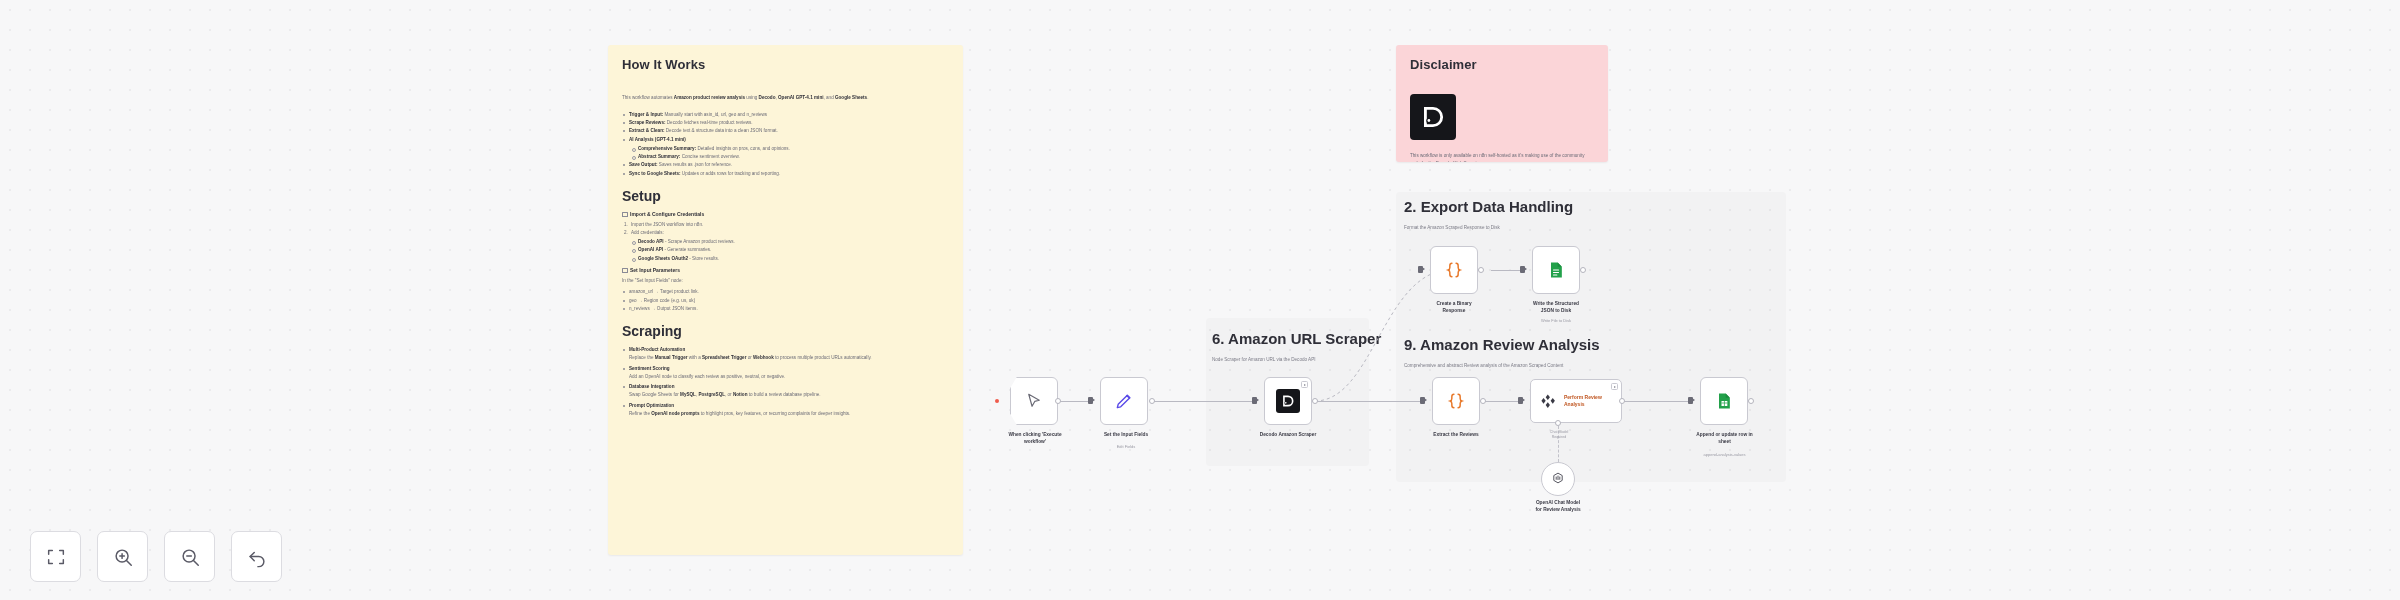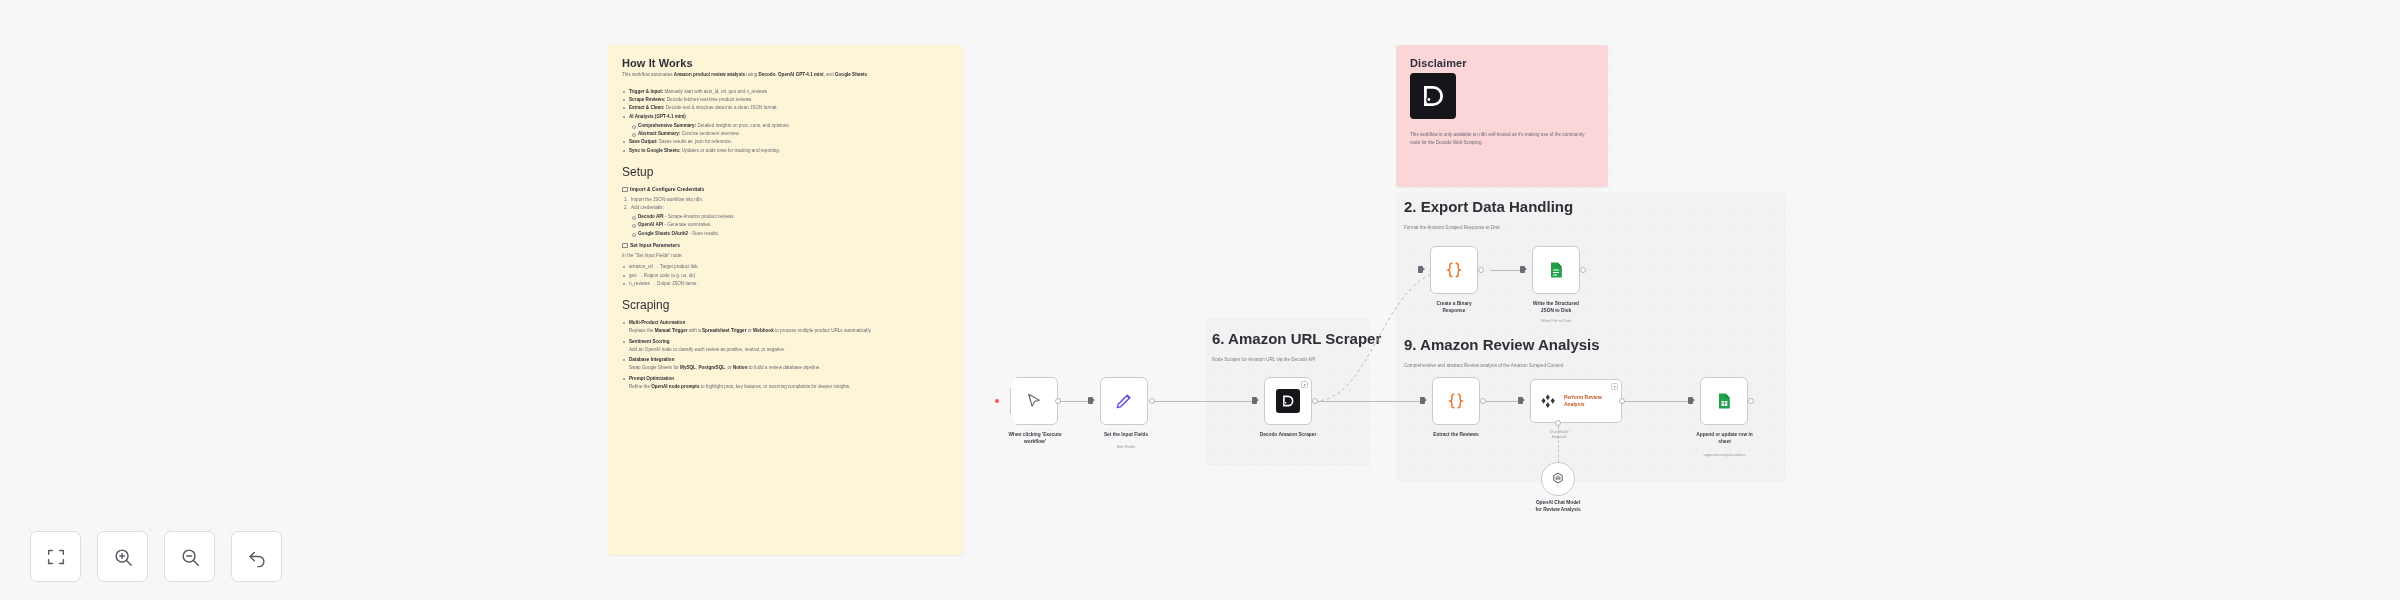--- a/index.html
+++ b/index.html
@@ -28,25 +28,25 @@
   .sticky {
     position: absolute;
     border-radius: 3px;
     padding: 12px 14px;
     overflow: hidden;
     box-shadow: 0 1px 2px rgba(0,0,0,.06);
   }
   .sticky.yellow { background: #fdf5d8; }
   .sticky.pink   { background: #fbd5d8; }
   .sticky h2 {
-    font-size: 11px; font-weight: bold; color: #2f2f38;
-    margin-bottom: 2px; letter-spacing: .1px;
+    font-size: 13px; font-weight: bold; color: #2f2f38;
+    margin-bottom: 22px; letter-spacing: .1px;
   }
   .sticky h3 {
-    font-size: 12px; font-weight: normal; color: #2f2f38;
+    font-size: 14px; font-weight: bold; color: #2f2f38;
     margin: 10px 0 7px;
   }
   .sticky p {
     font-size: 4.6px; line-height: 1.65; color: #6b6b76;
     margin-bottom: 4px;
   }
   .sticky p b { color: #2f2f38; }
   .sticky ul { list-style: none; }
   .sticky li {
     font-size: 4.6px; line-height: 1.72; color: #6b6b76;
@@ -312,21 +312,21 @@
         <b>Database Integration</b><br>
         <span>Swap Google Sheets for </span><b>MySQL</b><span>, </span><b>PostgreSQL</b><span>, or </span><b>Notion</b><span> to build a review database pipeline.</span>
       </li>
       <li style="margin-top:3px;">
         <b>Prompt Optimization</b><br>
         <span>Refine the </span><b>OpenAI node prompts</b><span> to highlight pros, key features, or recurring complaints for deeper insights.</span>
       </li>
     </ul>
   </div>
 
-  <div class="sticky pink" style="left:1396px;top:45px;width:212px;height:142px;">
+  <div class="sticky pink" style="left:1396px;top:45px;width:212px;height:117px;">
     <h2>Disclaimer</h2>
     <div class="disc-logo">
       <svg viewBox="0 0 24 24">
         <path d="M5 4h7a8 8 0 0 1 0 16H5V4z" fill="none" stroke="#fff" stroke-width="2.6"></path>
         <circle cx="8.5" cy="15.5" r="2.2" fill="#15161a" stroke="#15161a" stroke-width="1"></circle>
         <circle cx="8.2" cy="15.2" r="1.3" fill="#fff"></circle>
       </svg>
     </div>
     <p>This workflow is only available on n8n self-hosted as it's making use of the community node for the Decodo Web Scraping.</p>
   </div>

